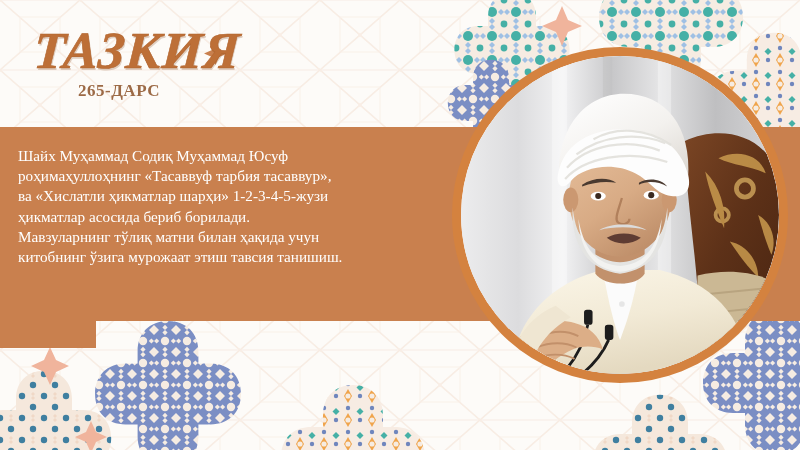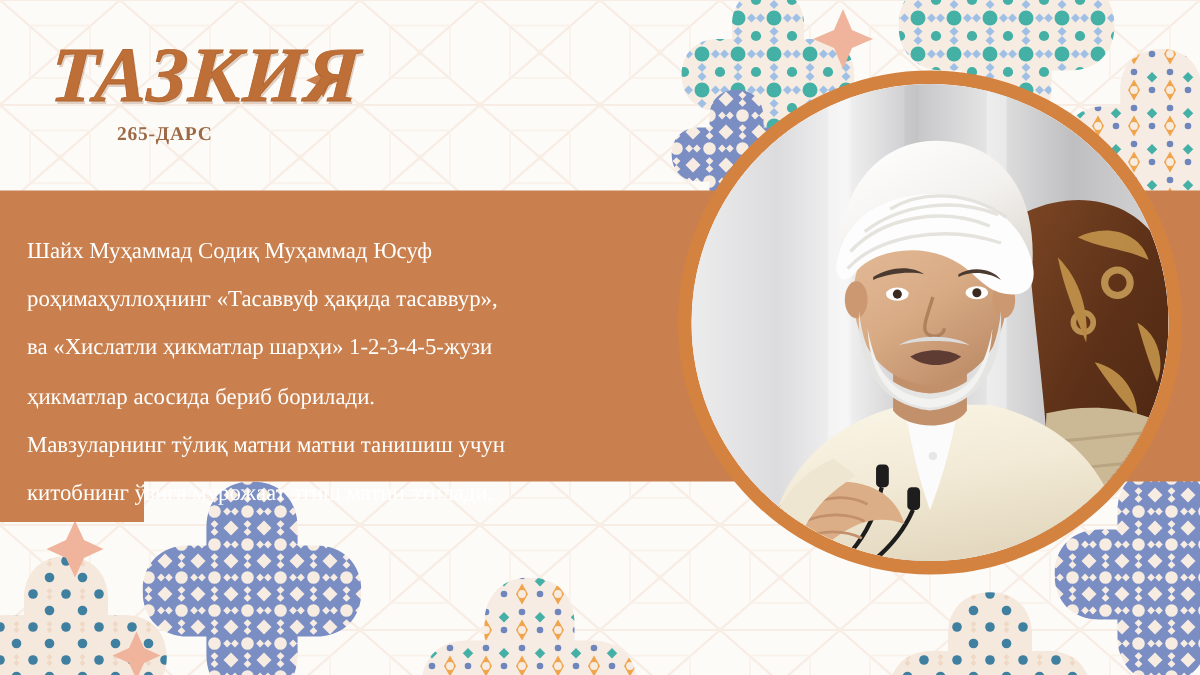--- a/index.html
+++ b/index.html
@@ -60,42 +60,41 @@
     color: #bd6f37;
     margin: 0;
     line-height: 1.05;
     text-shadow: 1px 2px 0 rgba(140, 80, 35, 0.25);
     transform: skewX(-4deg);
     -webkit-text-stroke: 0.6px #b2652f;
   }
   .brand-sub {
     font-family: "Liberation Serif", serif;
     font-weight: bold;
-    font-size: 13px;
+    font-size: 17px;
     color: #9c6a46;
     margin: 2px 0 16px 44px;
     letter-spacing: 0.5px;
   }
 
   
   .body-copy {
     position: absolute;
     left: 18px;
     top: 146px;
     width: 425px;
     z-index: 7;
     color: #ffffff;
     font-family: "Liberation Serif", serif;
     font-size: 15.2px;
     line-height: 1.33;
   }
   .body-copy .ln {
     display: block;
     white-space: nowrap;
-    margin-top: 12px;
   }
 
   
   .photo-wrap {
     position: absolute;
     left: 452px;
     top: 47px;
     width: 336px;
     height: 336px;
     border-radius: 50%;
@@ -272,25 +271,25 @@
   <div class="band"></div>
   <div class="corner-tab"></div>
 
   <div class="title-block">
     <div class="brand-title">ТАЗКИЯ</div>
     <div class="brand-sub">265-ДАРС</div>
   </div>
 
   <div class="body-copy">
     <span class="ln">Шайх Муҳаммад Содиқ Муҳаммад Юсуф</span>
-    <span class="ln">роҳимаҳуллоҳнинг «Тасаввуф ҳақида тасаввур»,</span>
+    <span class="ln">роҳимаҳуллоҳнинг «Тасаввуф тарбия тасаввур»,</span>
     <span class="ln">ва «Хислатли ҳикматлар шарҳи» 1-2-3-4-5-жузи</span>
     <span class="ln">ҳикматлар асосида бериб борилади.</span>
-    <span class="ln">Мавзуларнинг тўлиқ матни матни танишиш учун</span>
-    <span class="ln">китобнинг ўзига мурожаат этиш матни этилади.</span>
+    <span class="ln">Мавзуларнинг тўлиқ матни билан ҳақида учун</span>
+    <span class="ln">китобнинг ўзига мурожаат этиш тавсия танишиш.</span>
   </div>
 
   <div class="photo-wrap">
     <div class="photo-inner">
       <svg viewBox="0 0 336 336" preserveAspectRatio="xMidYMid slice" aria-hidden="true">
         <defs>
           <linearGradient id="wallg" x1="0" y1="0" x2="1" y2="0">
             <stop offset="0%" stop-color="#ececed"></stop>
             <stop offset="18%" stop-color="#dcdcde"></stop>
             <stop offset="32%" stop-color="#f2f2f3"></stop>

